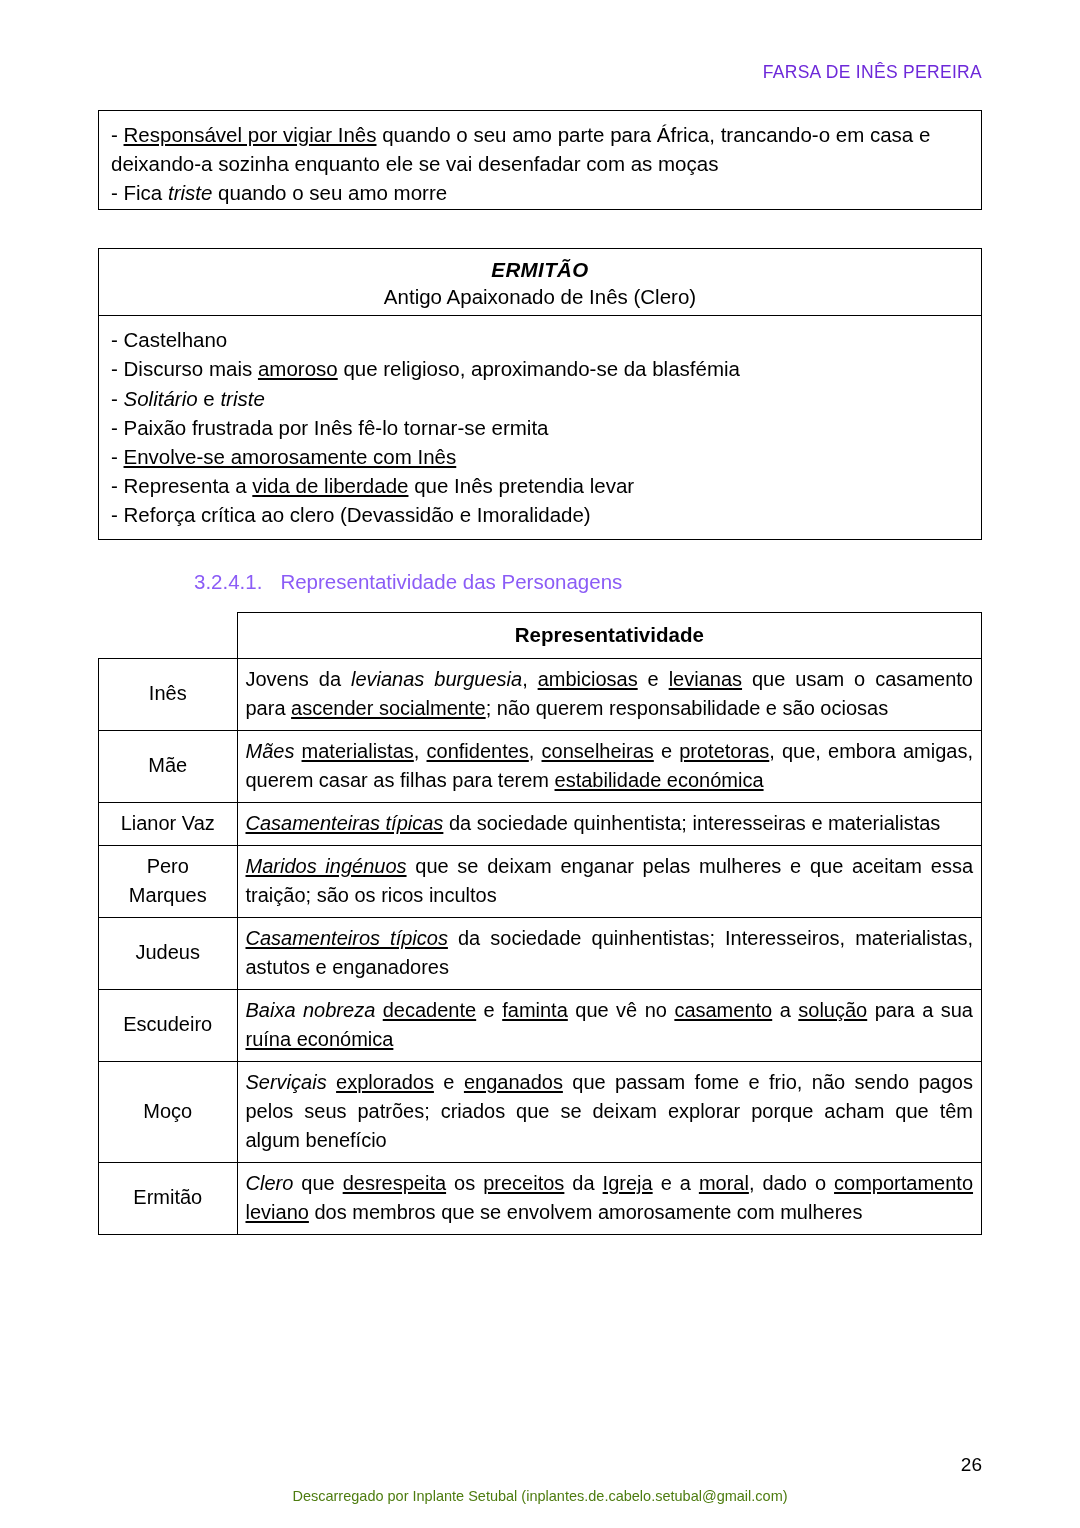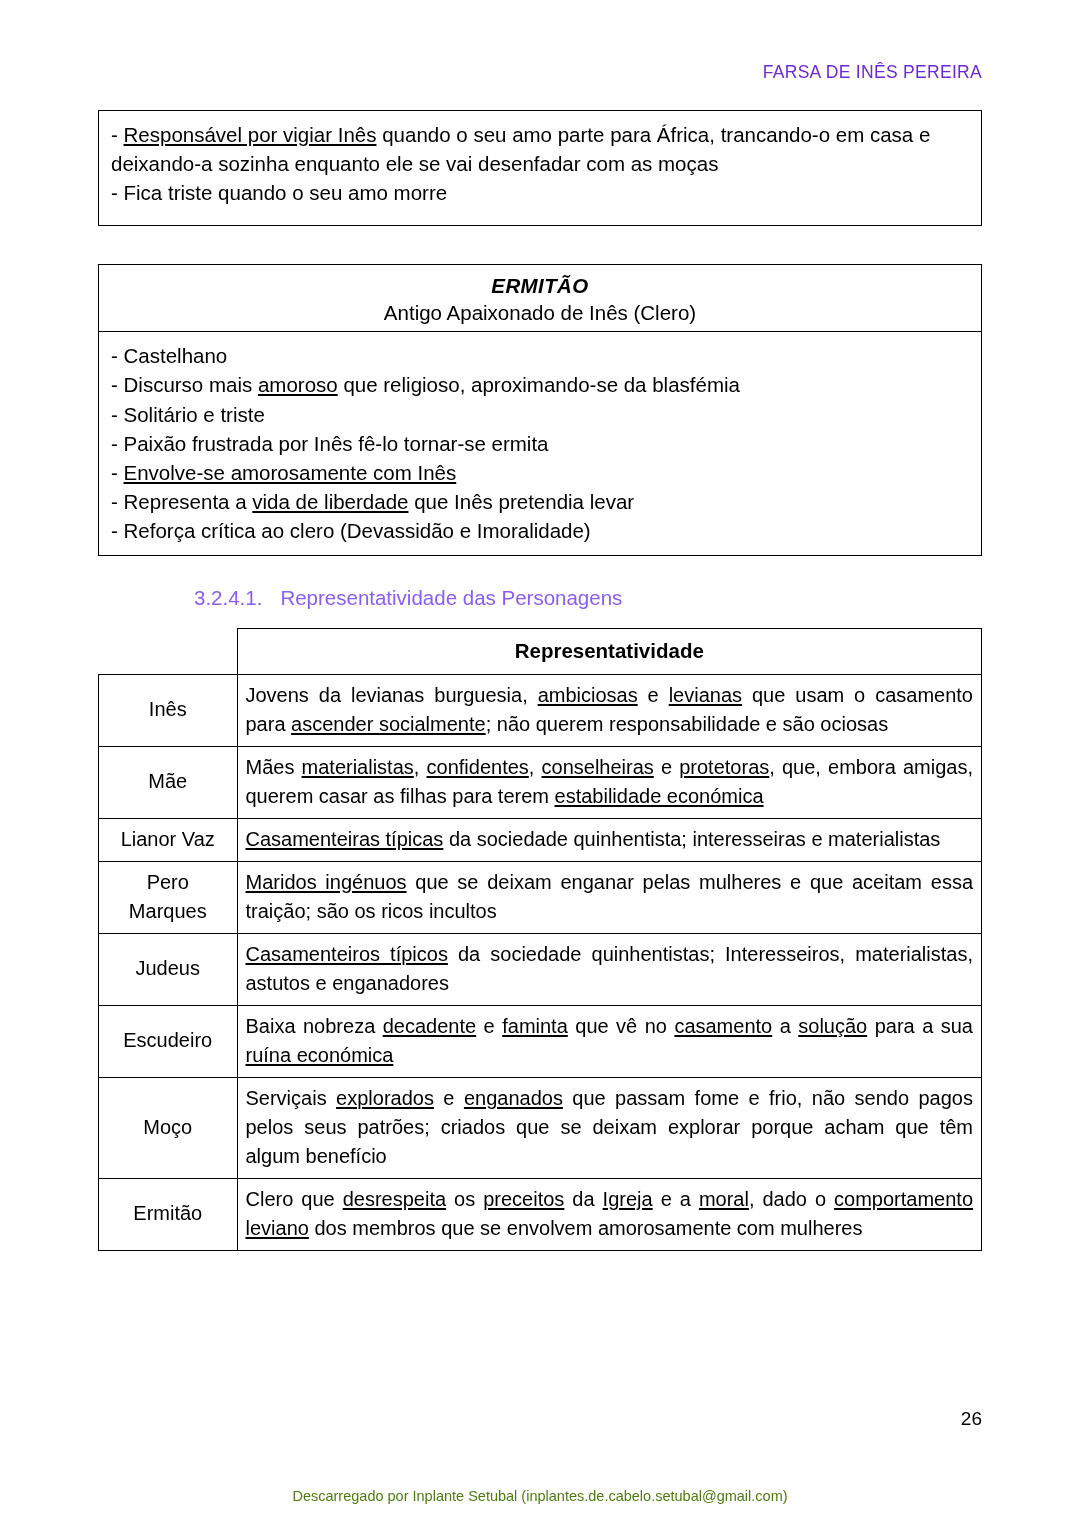--- a/index.html
+++ b/index.html
@@ -35,29 +35,29 @@
     left: 98px;
     top: 110px;
     width: 884px;
   }
 
   
   .box1 {
     width: 884px;
     border: 1px solid #000;
     box-sizing: border-box;
-    padding: 9px 10px 18px 12px;
+    padding: 9px 10px 2px 12px;
   }
   .line {
     font-size: 20.5px;
     line-height: 1.42;
     color: #000;
   }
   .u { text-decoration: underline; text-underline-offset: 2px; }
-  .i { }
+  .i { font-style: italic; }
 
   
   .box2 {
     margin-top: 38px;
     width: 884px;
     border: 1px solid #000;
     box-sizing: border-box;
   }
   .box2 .title-area {
     text-align: center;
@@ -122,21 +122,21 @@
   table.rep td.head {
     text-align: center;
     font-weight: bold;
     font-size: 20.5px;
     padding: 7px 8px 8px 8px;
   }
 
   .pagenum {
     position: absolute;
     right: 98px;
-    top: 1408px;
+    top: 1454px;
     font-size: 19px;
   }
   .footer {
     position: absolute;
     left: 0;
     right: 0;
     top: 1488px;
     text-align: center;
     font-size: 14.5px;
     color: #4d7c0f;

